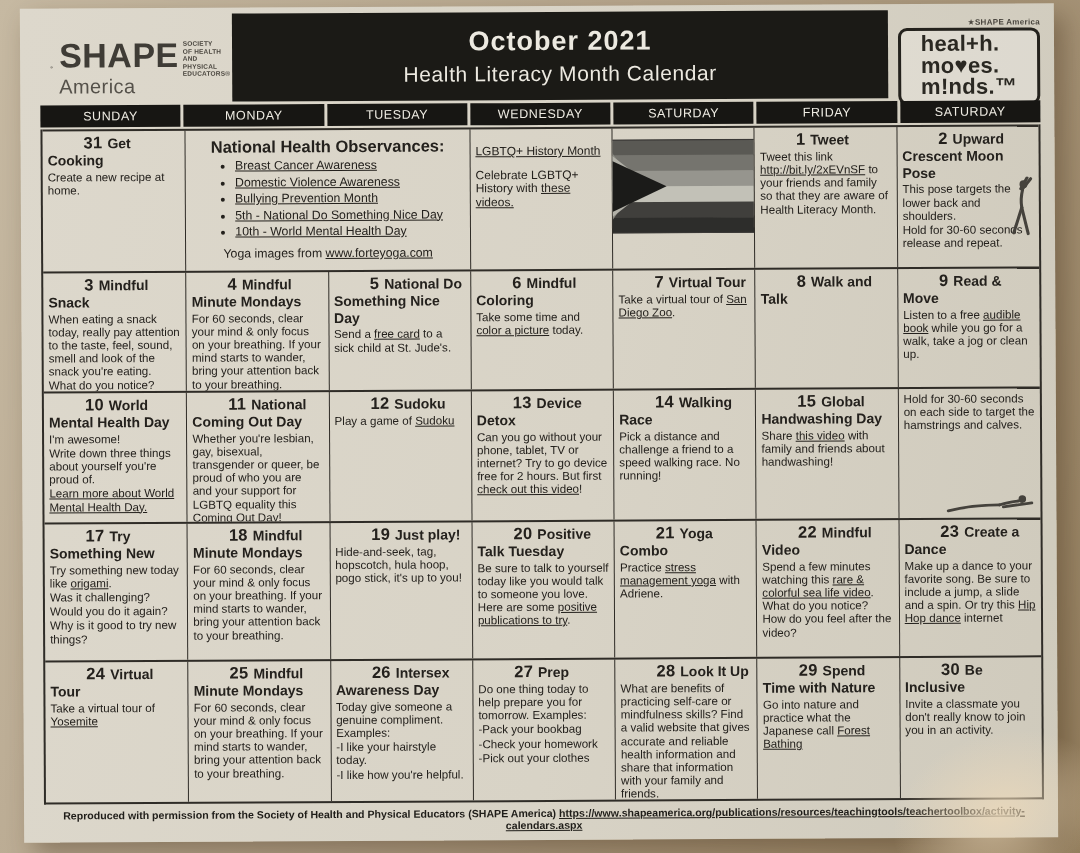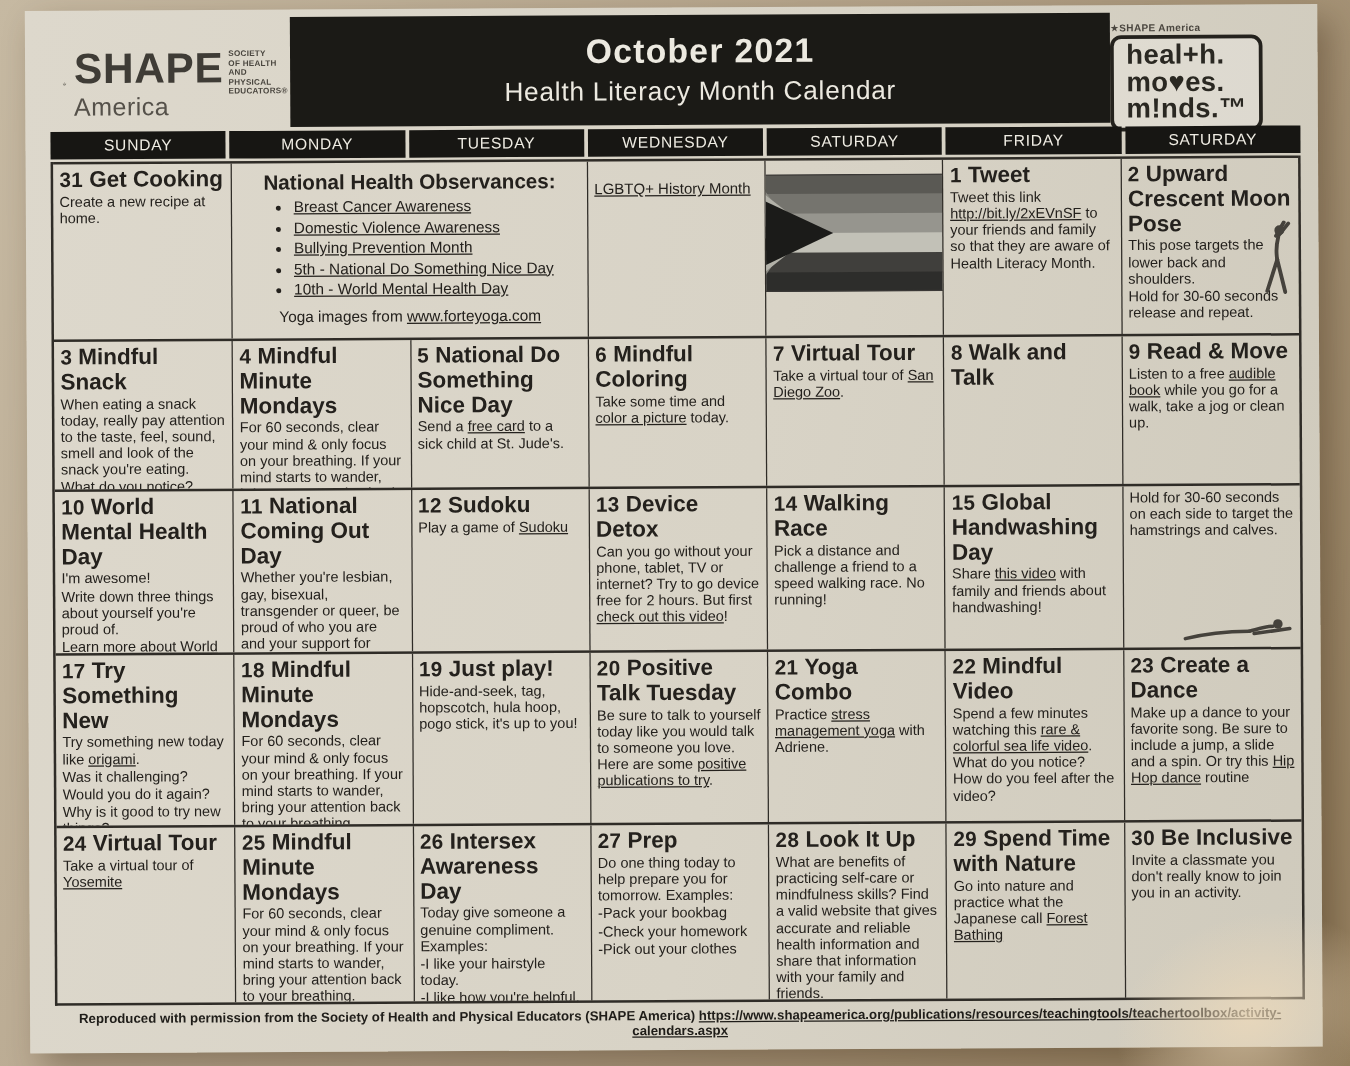--- a/index.html
+++ b/index.html
@@ -24,41 +24,41 @@
   .topbar{display:flex;height:88px;}
   .logo-left{width:192px;display:flex;align-items:center;gap:6px;padding:18px 2px 0 10px;box-sizing:border-box;}
   .shape-txt{line-height:1;}
   .shape-row{display:flex;align-items:flex-start;gap:4px;}
   .shape-word{font-size:34px;font-weight:700;color:#3f3c36;letter-spacing:.5px;}
   .shape-tag{font-size:6.5px;font-weight:700;color:#4a463f;line-height:1.15;padding-top:2px;letter-spacing:.2px;}
   .shape-sub{font-size:20px;color:#55514a;margin-top:-2px;letter-spacing:.4px;}
   .banner{flex:1;background:#1b1a16;color:#ece9e0;text-align:center;display:flex;flex-direction:column;justify-content:center;gap:5px;}
   .title1{font-size:27px;font-weight:700;letter-spacing:1px;}
   .title2{font-size:21px;font-weight:400;letter-spacing:.6px;}
-  .logo-right{width:152px;display:flex;flex-direction:column;align-items:flex-start;padding-top:8px;box-sizing:border-box;}
+  .logo-right{width:152px;display:flex;flex-direction:column;align-items:flex-end;padding-top:8px;box-sizing:border-box;}
   .hmm-brand{font-size:8px;font-weight:700;color:#4a463f;letter-spacing:.3px;margin-bottom:1px;}
-  .hmm-box{border:3px solid #24221d;border-radius:9px;padding:2px 10px 4px;line-height:.98;
+  .hmm-box{border:3px solid #24221d;border-radius:9px;padding:2px 20px 4px;line-height:.98;
            font-size:22px;font-weight:700;color:#2a2822;letter-spacing:.3px;background:rgba(255,255,255,.25);}
   
   .weekdays{display:grid;grid-template-columns:repeat(7,1fr);gap:3px;margin-top:3px;}
   .wd{background:#171613;color:#efece3;font-weight:400;font-size:12.5px;text-align:center;
       padding:4px 0;letter-spacing:.6px;}
   
   .grid{border:2px solid #2f2c27;border-top:none;margin-top:2px;background:transparent;}
   .cal-row{display:grid;grid-template-columns:repeat(7,1fr);border-top:2px solid #2f2c27;}
   .cal-row:nth-child(1){height:140px;}
   .cal-row:nth-child(2){height:118px;}
   .cal-row:nth-child(3){height:129px;}
   .cal-row:nth-child(4){height:136px;}
   .cal-row:nth-child(5){height:140px;}
   .cell{border-left:1.5px solid #2f2c27;padding:3px 5px 2px;position:relative;overflow:hidden;box-sizing:border-box;}
   .cell:first-child{border-left:none;}
   .cell-head{line-height:1.05;margin-bottom:1px;}
-  .num{font-size:16.5px;font-weight:700;letter-spacing:.3px;}
-  .ttl{font-size:18px;font-weight:700;}
+  .num{font-size:16.5px;font-weight:700;letter-spacing:.3px;margin-left:36px;}
+  .ttl{font-size:14px;font-weight:700;}
   .para{font-size:11.6px;line-height:1.14;margin:0 0 1px;}
   .cell.noday{padding-top:16px;}
   .cell.noday .para{margin-bottom:10px;font-size:12px;}
   .u{text-decoration:underline;text-underline-offset:1px;}
   
   .obs-head{font-size:16.5px;font-weight:700;text-align:center;margin:4px 0 2px;}
   .obs ul{margin:1px 0 8px 44px;padding:0;}
   .obs li{font-size:12.3px;margin-bottom:2.5px;}
   .obs li span{text-decoration:underline;}
   .obs-note{font-size:12.3px;text-align:center;}
@@ -133,20 +133,21 @@
             <li><span>Breast Cancer Awareness</span></li>
             <li><span>Domestic Violence Awareness</span></li>
             <li><span>Bullying Prevention Month</span></li>
             <li><span>5th - National Do Something Nice Day</span></li>
             <li><span>10th - World Mental Health Day</span></li>
           </ul>
           <div class="obs-note"><span>Yoga images from </span><span class="u">www.forteyoga.com</span></div>
         </div>
         <div class="cell noday">
           <div class="para"><span class="u">LGBTQ+ History Month</span></div>
+          <div class="para"><span>Celebrate LGBTQ+ History with </span><span class="u">these videos.</span></div>
         </div>
         <div class="cell">
           <svg class="flag-svg" viewBox="0 0 150 92" preserveAspectRatio="none">
             <rect x="0" y="0" width="150" height="15.933333333333334" fill="#5a5954"></rect>
             <rect x="0" y="15.333333333333334" width="150" height="15.933333333333334" fill="#75746e"></rect>
             <rect x="0" y="30.666666666666668" width="150" height="15.933333333333334" fill="#96958e"></rect>
             <rect x="0" y="46" width="150" height="15.933333333333334" fill="#c2c1b7"></rect>
             <rect x="0" y="61.333333333333336" width="150" height="15.933333333333334" fill="#403f3c"></rect>
             <rect x="0" y="76.66666666666667" width="150" height="15.933333333333334" fill="#2d2d2b"></rect>
             <polygon points="0,-3 15,46 0,95" fill="#504f4a"></polygon>
@@ -267,21 +268,21 @@
         <div class="cell">
           <div class="cell-head"><span class="num">21 </span><span class="ttl">Yoga Combo</span></div>
           <div class="para"><span>Practice </span><span class="u">stress management yoga</span><span> with Adriene.</span></div>
         </div>
         <div class="cell">
           <div class="cell-head"><span class="num">22 </span><span class="ttl">Mindful Video</span></div>
           <div class="para"><span>Spend a few minutes watching this </span><span class="u">rare &amp; colorful sea life video</span><span>. What do you notice? How do you feel after the video?</span></div>
         </div>
         <div class="cell">
           <div class="cell-head"><span class="num">23 </span><span class="ttl">Create a Dance</span></div>
-          <div class="para"><span>Make up a dance to your favorite song. Be sure to include a jump, a slide and a spin. Or try this </span><span class="u">Hip Hop dance</span><span> routine</span></div>
+          <div class="para"><span>Make up a dance to your favorite song. Be sure to include a jump, a slide and a spin. Or try this </span><span class="u">Hip Hop dance</span><span> internet</span></div>
         </div>
       </div>
       <div class="cal-row">
         <div class="cell">
           <div class="cell-head"><span class="num">24 </span><span class="ttl">Virtual Tour</span></div>
           <div class="para"><span>Take a virtual tour of </span><span class="u">Yosemite</span></div>
         </div>
         <div class="cell">
           <div class="cell-head"><span class="num">25 </span><span class="ttl">Mindful Minute Mondays</span></div>
           <div class="para"><span>For 60 seconds, clear your mind &amp; only focus on your breathing. If your mind starts to wander, bring your attention back to your breathing.</span></div>

